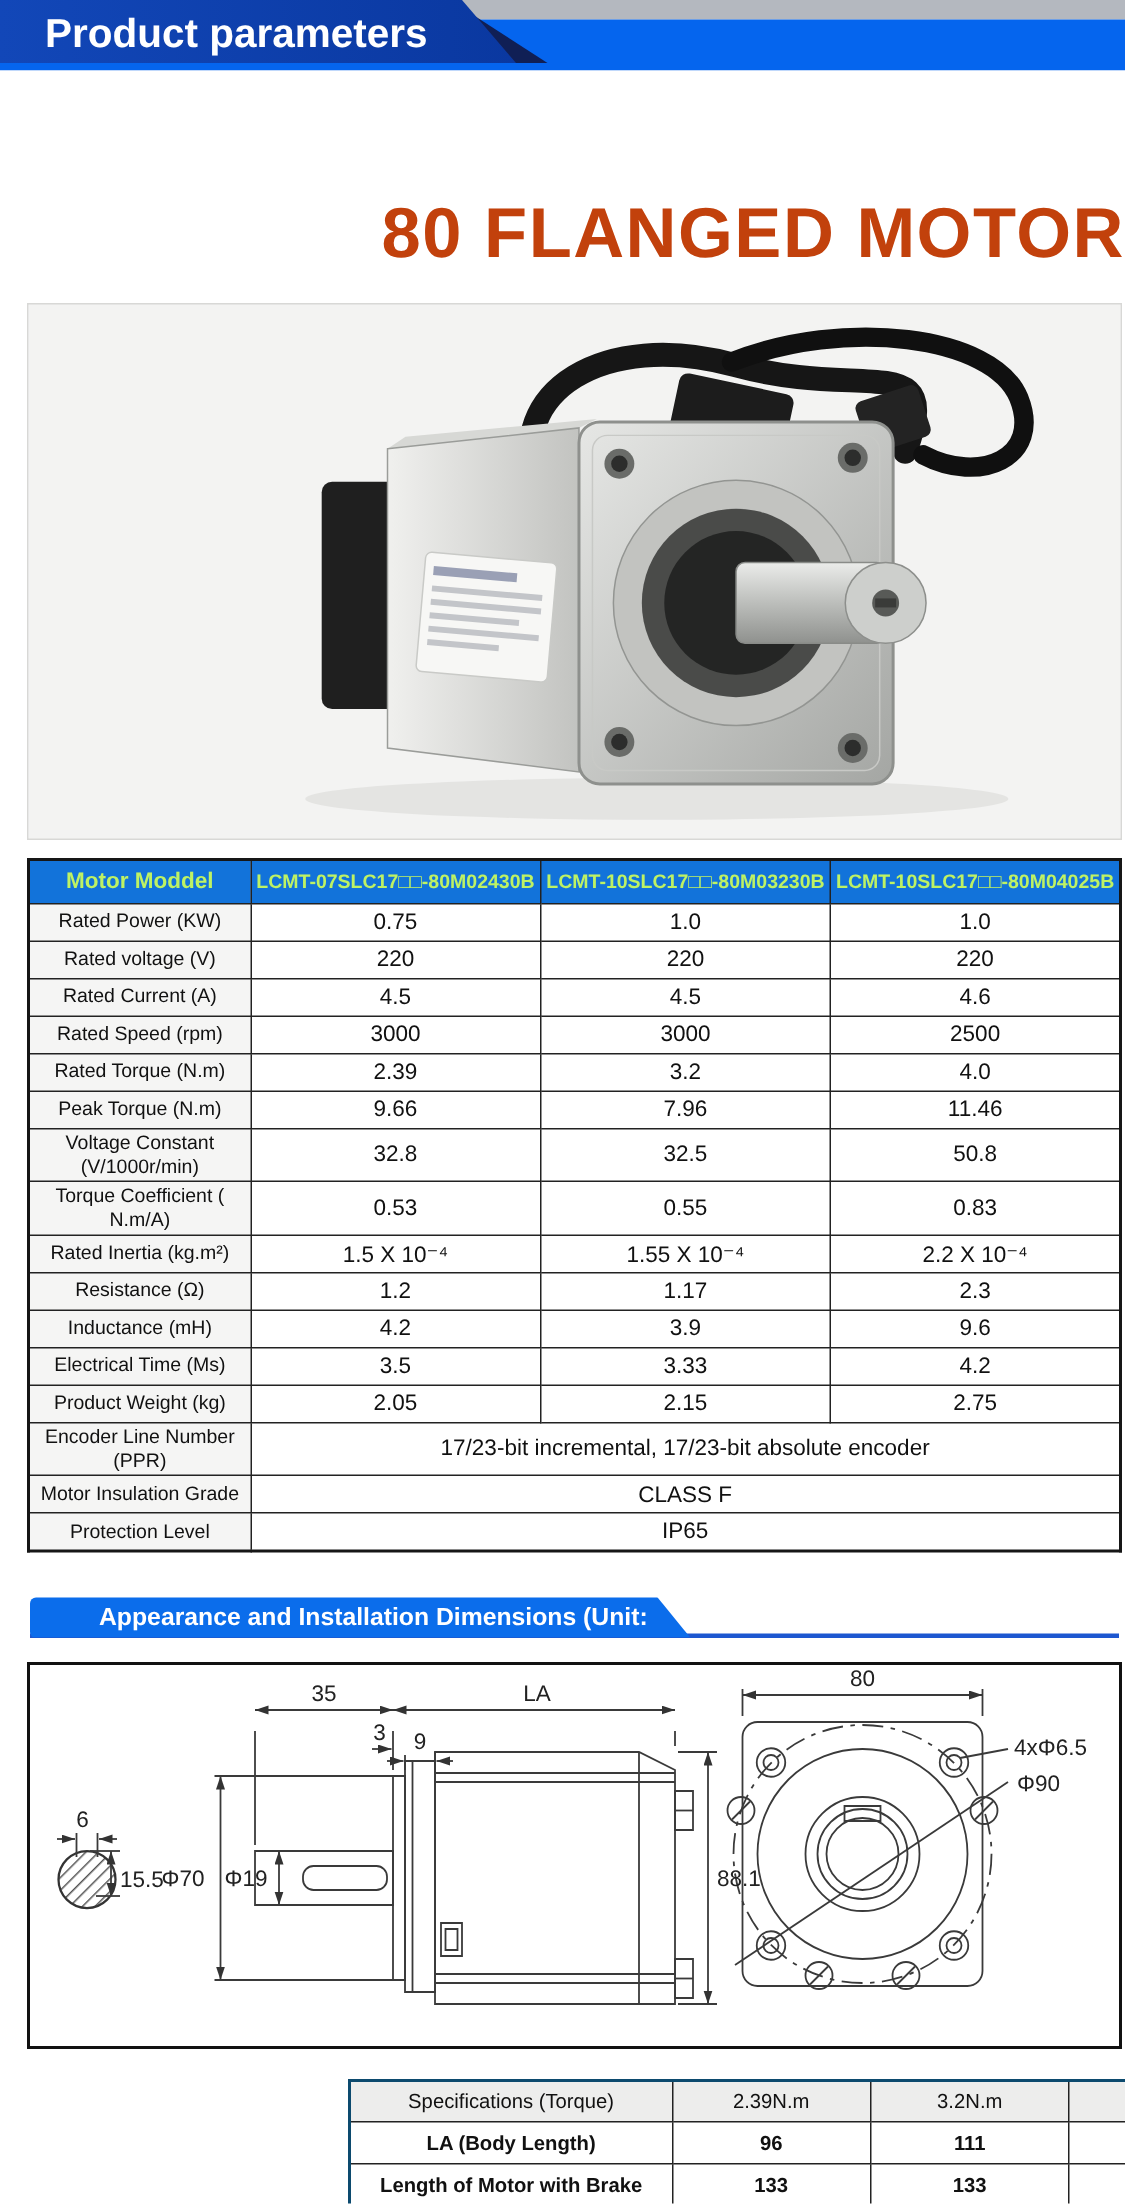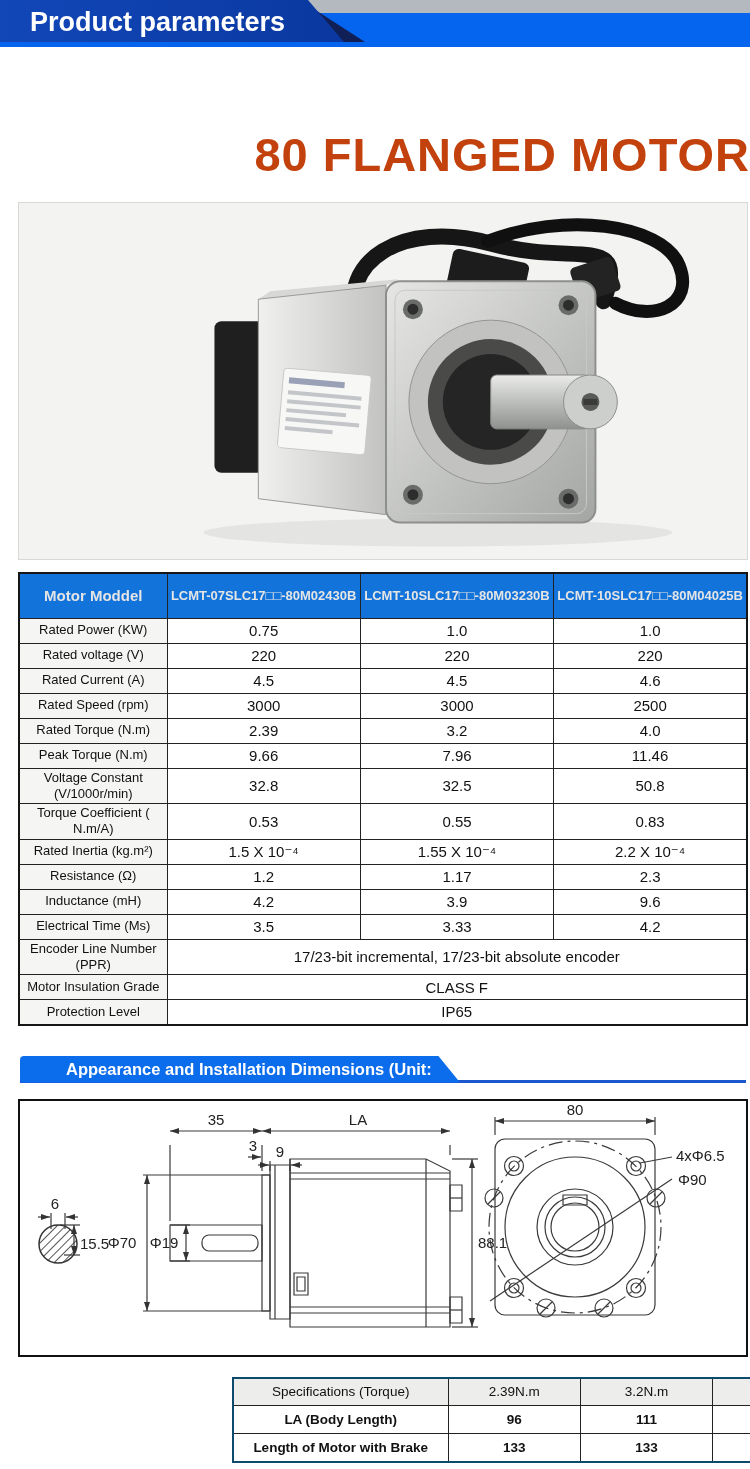--- a/index.html
+++ b/index.html
@@ -35,23 +35,23 @@
     border-collapse: collapse;
     table-layout: fixed;
     border: 2px solid #161616;
   }
   table.spec th, table.spec td {
     border: 1px solid #222;
     text-align: center;
     vertical-align: middle;
   }
   table.spec th {
-    background: #1273da; color: #e5e5e5;
+    background: #1273da; color: #bef264;
     font-size: 13px; font-weight: bold;
-    height: 45px; padding: 2px 1px;
+    height: 29px; padding: 2px 1px;
   }
   table.spec th.first { font-size: 15px; }
   table.spec td { height: 25px; padding: 1px 4px; }
   table.spec td.label {
     background: #f5f5f4;
     font-size: 13px;
     white-space: pre-line;
     line-height: 1.25;
   }
   table.spec td.val { font-size: 15px; background: #fff; }
@@ -261,20 +261,26 @@
         <td class="val">3.9</td>
         <td class="val">9.6</td>
       </tr>
       <tr>
         <td class="label">Electrical Time (Ms)</td>
         <td class="val">3.5</td>
         <td class="val">3.33</td>
         <td class="val">4.2</td>
       </tr>
       <tr>
+        <td class="label">Product Weight (kg)</td>
+        <td class="val">2.05</td>
+        <td class="val">2.15</td>
+        <td class="val">2.75</td>
+      </tr>
+      <tr>
         <td class="label">Encoder Line Number (PPR)</td>
         <td class="val" colspan="3">17/23-bit incremental, 17/23-bit absolute encoder</td>
       </tr>
       <tr>
         <td class="label">Motor Insulation Grade</td>
         <td class="val" colspan="3">CLASS F</td>
       </tr>
       <tr>
         <td class="label">Protection Level</td>
         <td class="val" colspan="3">IP65</td>

